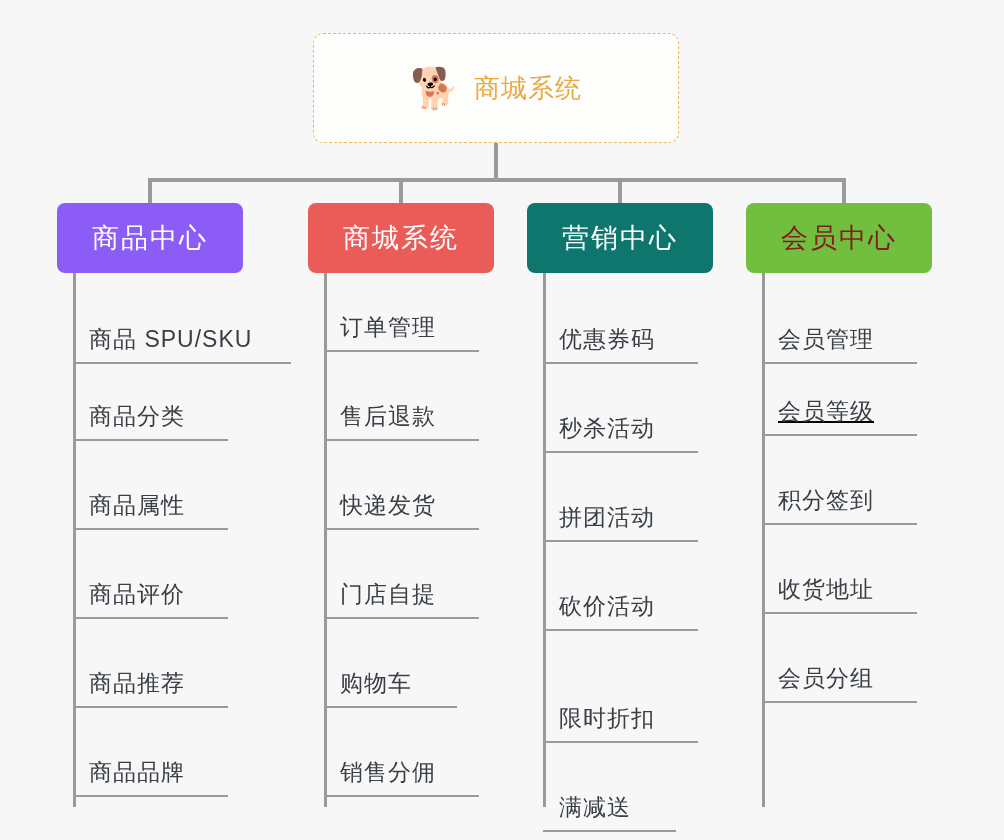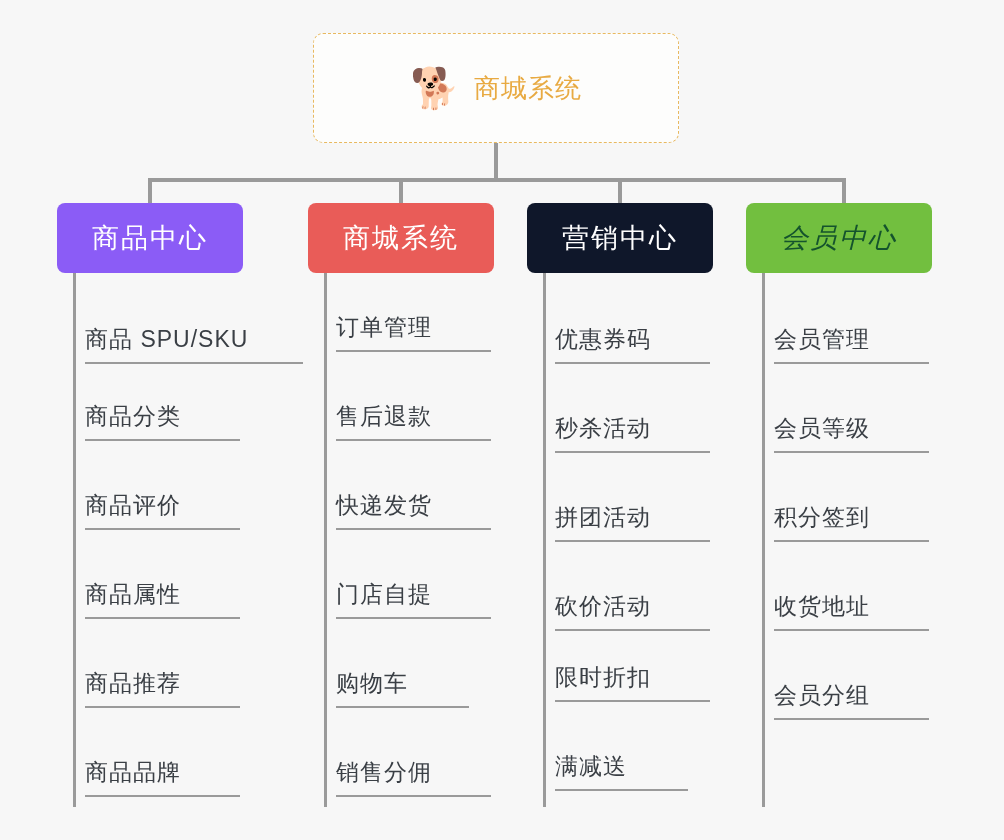--- a/index.html
+++ b/index.html
@@ -80,22 +80,22 @@
     left: 16px;
     top: 0;
     width: 3px;
     background: #9a9a9a;
   }
   .leaf {
     position: relative;
     height: 89px;
     display: flex;
     align-items: flex-end;
+    padding-left: 16px;
     padding-bottom: 5px;
-    margin-left: 12px;
   }
   .leaf-underline {
     position: absolute;
     left: 0;
     bottom: 0;
     height: 2px;
     background: #9a9a9a;
   }
   .leaf-label {
     font-size: 23px;
@@ -142,25 +142,25 @@
       <div class="leaf" style="height:91px;">
         <span class="leaf-underline" style="width: 218px; background: rgb(154, 154, 154);"></span>
         <span class="leaf-label">商品 SPU/SKU</span>
       </div>
       <div class="leaf" style="height:77px;">
         <span class="leaf-underline" style="width: 155px; background: rgb(154, 154, 154);"></span>
         <span class="leaf-label">商品分类</span>
       </div>
       <div class="leaf" style="height:89px;">
         <span class="leaf-underline" style="width: 155px; background: rgb(154, 154, 154);"></span>
+        <span class="leaf-label">商品属性</span>
+      </div>
+      <div class="leaf" style="height:89px;">
+        <span class="leaf-underline" style="width: 155px; background: rgb(154, 154, 154);"></span>
         <span class="leaf-label">商品评价</span>
-      </div>
-      <div class="leaf" style="height:89px;">
-        <span class="leaf-underline" style="width: 155px; background: rgb(154, 154, 154);"></span>
-        <span class="leaf-label">商品属性</span>
       </div>
       <div class="leaf" style="height:89px;">
         <span class="leaf-underline" style="width: 155px; background: rgb(154, 154, 154);"></span>
         <span class="leaf-label">商品推荐</span>
       </div>
       <div class="leaf" style="height:89px;">
         <span class="leaf-underline" style="width: 155px; background: rgb(154, 154, 154);"></span>
         <span class="leaf-label">商品品牌</span>
       </div>
     </div>
@@ -193,63 +193,63 @@
         <span class="leaf-label">购物车</span>
       </div>
       <div class="leaf" style="height:89px;">
         <span class="leaf-underline" style="width: 155px; background: rgb(154, 154, 154);"></span>
         <span class="leaf-label">销售分佣</span>
       </div>
     </div>
   </div>
 
   <div class="branch" id="branch-2">
-    <div class="branch-header" style="background: #0f172a; color: rgb(255, 255, 255);">
+    <div class="branch-header" style="background: #0f766e; color: rgb(255, 255, 255);">
       <span>营销中心</span>
     </div>
     <div class="branch-body">
       <div class="spine" style="height: 534px; background: rgb(154, 154, 154);"></div>
       <div class="leaf" style="height:91px;">
         <span class="leaf-underline" style="width: 155px; background: rgb(154, 154, 154);"></span>
         <span class="leaf-label">优惠券码</span>
       </div>
       <div class="leaf" style="height:89px;">
         <span class="leaf-underline" style="width: 155px; background: rgb(154, 154, 154);"></span>
         <span class="leaf-label">秒杀活动</span>
       </div>
       <div class="leaf" style="height:89px;">
         <span class="leaf-underline" style="width: 155px; background: rgb(154, 154, 154);"></span>
         <span class="leaf-label">拼团活动</span>
       </div>
       <div class="leaf" style="height:89px;">
         <span class="leaf-underline" style="width: 155px; background: rgb(154, 154, 154);"></span>
         <span class="leaf-label">砍价活动</span>
       </div>
-      <div class="leaf" style="height:71px;">
+      <div class="leaf" style="height:112px;">
         <span class="leaf-underline" style="width: 155px; background: rgb(154, 154, 154);"></span>
         <span class="leaf-label">限时折扣</span>
       </div>
       <div class="leaf" style="height:89px;">
         <span class="leaf-underline" style="width: 133px; background: rgb(154, 154, 154);"></span>
         <span class="leaf-label">满减送</span>
       </div>
     </div>
   </div>
 
   <div class="branch" id="branch-3">
-    <div class="branch-header" style="background: rgb(114, 191, 63); color: #14532d; font-style: italic;">
+    <div class="branch-header" style="background: rgb(114, 191, 63); color: #7f1d1d;">
       <span>会员中心</span>
     </div>
     <div class="branch-body">
       <div class="spine" style="height: 534px; background: rgb(154, 154, 154);"></div>
       <div class="leaf" style="height:91px;">
         <span class="leaf-underline" style="width: 155px; background: rgb(154, 154, 154);"></span>
         <span class="leaf-label">会员管理</span>
       </div>
-      <div class="leaf" style="height:89px;">
+      <div class="leaf" style="height:72px;text-decoration:underline;">
         <span class="leaf-underline" style="width: 155px; background: rgb(154, 154, 154);"></span>
         <span class="leaf-label">会员等级</span>
       </div>
       <div class="leaf" style="height:89px;">
         <span class="leaf-underline" style="width: 155px; background: rgb(154, 154, 154);"></span>
         <span class="leaf-label">积分签到</span>
       </div>
       <div class="leaf" style="height:89px;">
         <span class="leaf-underline" style="width: 155px; background: rgb(154, 154, 154);"></span>
         <span class="leaf-label">收货地址</span>

